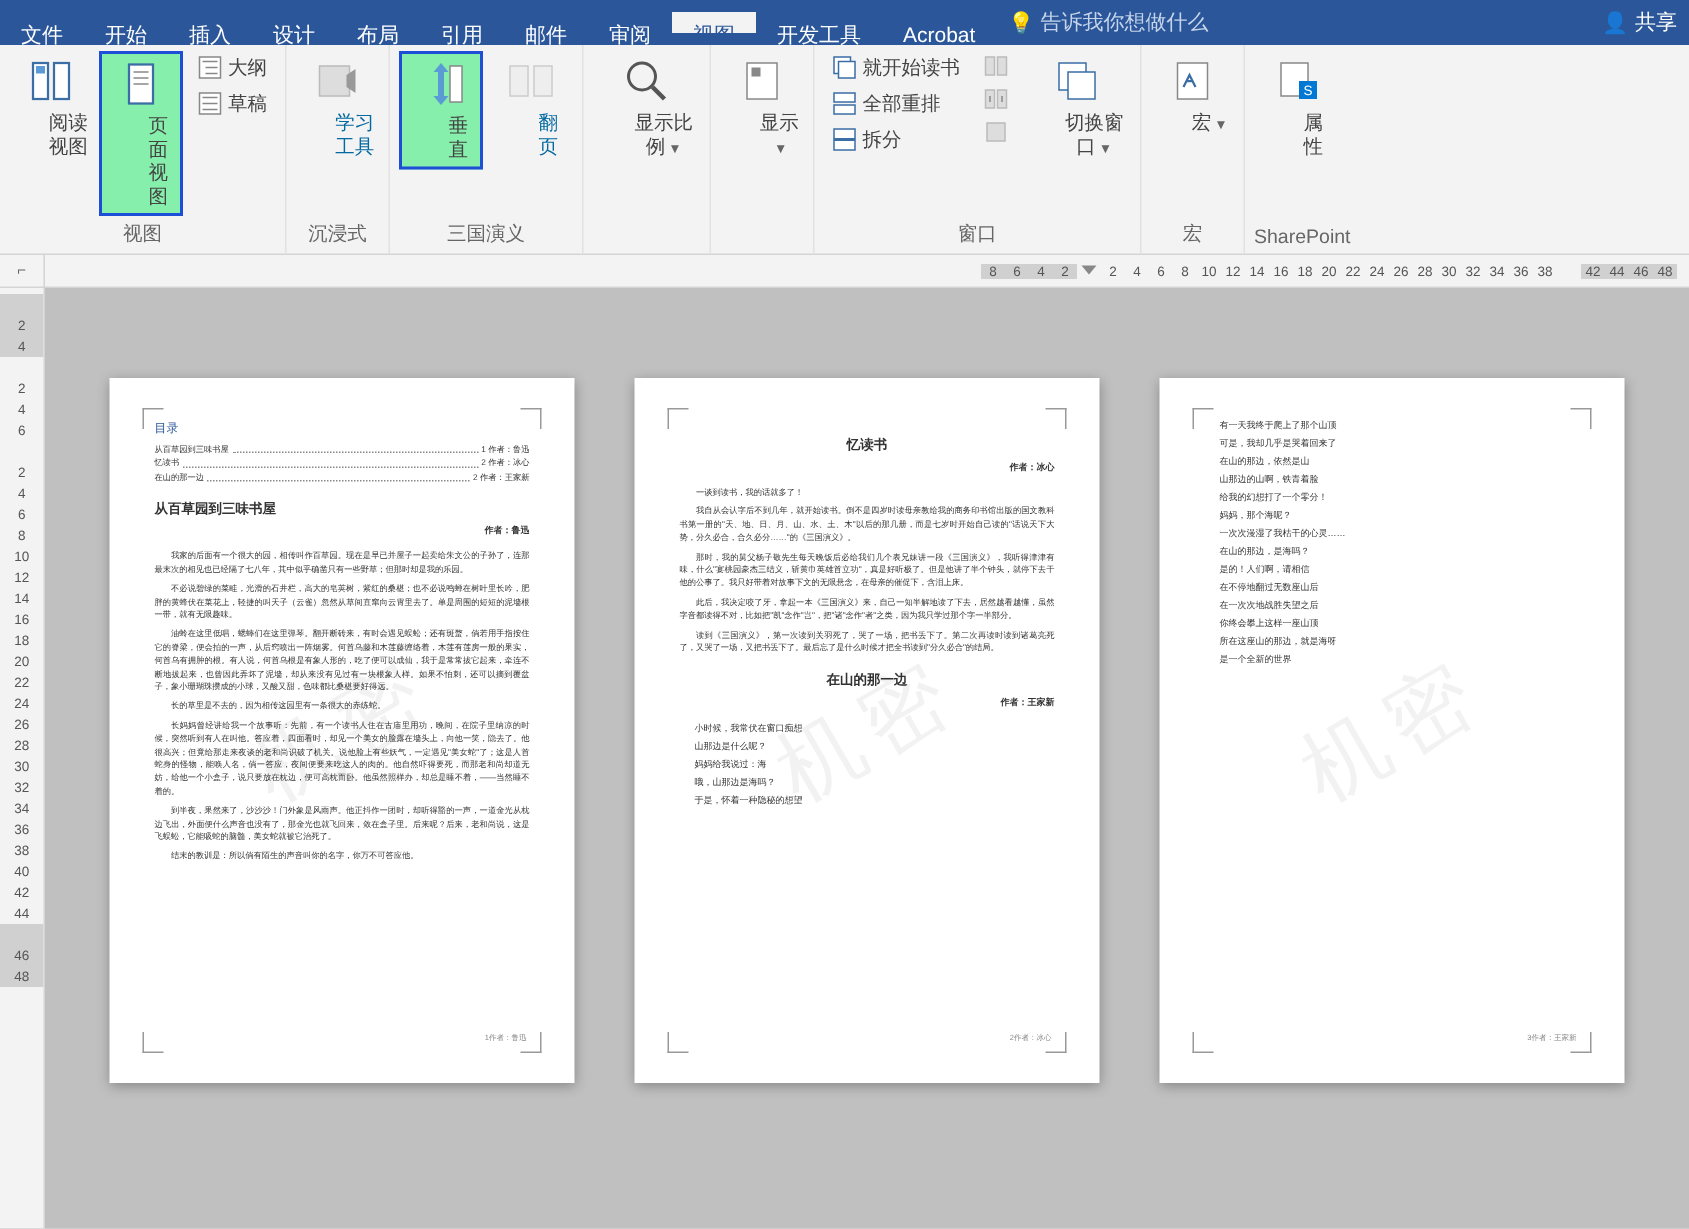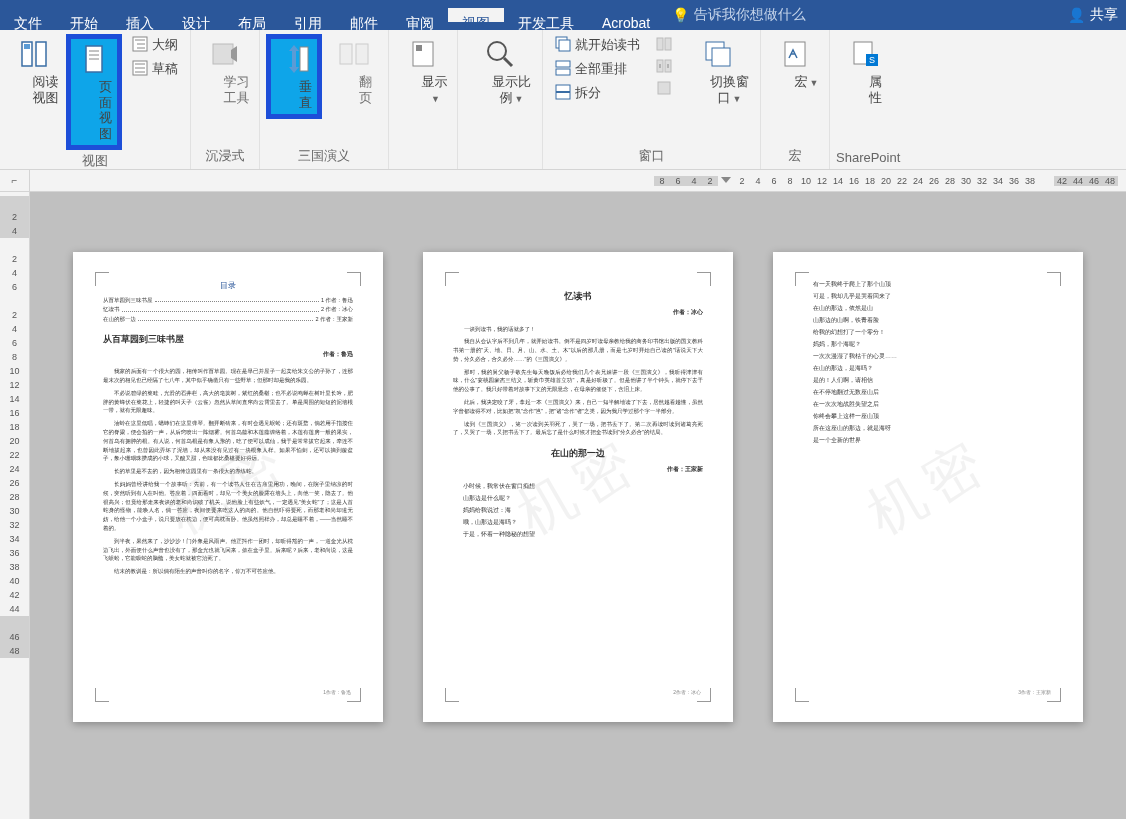--- a/index.html
+++ b/index.html
@@ -12,26 +12,26 @@
 .menubar .tell-me { margin-left: 8px; color: #c5d4ea; display: flex; align-items: center; gap: 4px; }
 .menubar .share { margin-left: auto; margin-right: 8px; color: #fff; display: flex; align-items: center; gap: 4px; }
 .bulb { display: inline-block; }
 
 
 .ribbon { background: #f3f3f3; border-bottom: 1px solid #d4d4d4; height: 140px; display: flex; }
 .group { border-right: 1px solid #e1e1e1; padding: 4px 6px 2px 6px; display: flex; flex-direction: column; }
 .group-body { flex: 1; display: flex; align-items: flex-start; gap: 4px; }
 .group-label { text-align: center; font-size: 13px; color: #666; padding: 2px 0; }
 .btn-lg { display: flex; flex-direction: column; align-items: center; justify-content: flex-start; width: 56px; padding: 4px 2px; cursor: pointer; gap: 4px; }
-.btn-lg.active { background: #0ea5e9; border: 5px solid #1d4ed8; }
+.btn-lg.active { background: #86efac; border: 2px solid #1d4ed8; }
 .btn-lg .ico { width: 32px; height: 32px; }
 .btn-lg .lbl { font-size: 13px; text-align: center; line-height: 1.2; color: #444; margin-left: 23px; }
-.btn-lg.disabled .lbl { color: #737373; }
+.btn-lg.disabled .lbl { color: #0369a1; }
 .btn-sm-col { display: flex; flex-direction: column; gap: 2px; }
-.btn-sm { display: flex; align-items: flex-start; gap: 4px; padding: 2px 6px; font-size: 13px; cursor: pointer; color: #444; }
+.btn-sm { display: flex; align-items: center; gap: 4px; padding: 2px 6px; font-size: 13px; cursor: pointer; color: #444; }
 .btn-sm .ico-s { width: 16px; height: 16px; }
 .dd-arrow { font-size: 9px; color: #666; margin-left: 2px; }
 
 
 .page-icon { stroke: #3a6ea5; stroke-width: 1.5; fill: #fff; }
 
 
 .ruler-strip { background: #f3f3f3; height: 22px; border-bottom: 1px solid #d4d4d4; display: flex; align-items: center; }
 .ruler-corner { width: 30px; height: 22px; display: flex; align-items: center; justify-content: center; font-size: 10px; color: #666; border-right: 1px solid #d4d4d4; }
 .h-ruler-container { flex: 1; position: relative; height: 22px; overflow: hidden; }
@@ -50,21 +50,21 @@
 .canvas { flex: 1; background: #c0c0c0; overflow: auto; padding: 60px 20px; display: flex; gap: 40px; justify-content: center; align-items: flex-start; position: relative; }
 .page { background: #fff; width: 310px; height: 470px; box-shadow: 0 2px 8px rgba(0,0,0,0.3); padding: 28px 30px; position: relative; font-size: 6px; color: #333; line-height: 1.5; }
 .page .watermark { position: absolute; top: 50%; left: 50%; transform: translate(-50%,-50%) rotate(-30deg); font-size: 56px; color: rgba(0,0,0,0.05); pointer-events: none; letter-spacing: 8px; }
 .page .corner { position: absolute; width: 14px; height: 14px; }
 .page .corner.tl { top: 20px; left: 22px; border-left: 1px solid #999; border-top: 1px solid #999; }
 .page .corner.tr { top: 20px; right: 22px; border-right: 1px solid #999; border-top: 1px solid #999; }
 .page .corner.bl { bottom: 20px; left: 22px; border-left: 1px solid #999; border-bottom: 1px solid #999; }
 .page .corner.br { bottom: 20px; right: 22px; border-right: 1px solid #999; border-bottom: 1px solid #999; }
 .page .footer { position: absolute; bottom: 26px; right: 32px; font-size: 5px; color: #888; }
 
-.toc-title { color: #2b579a; font-size: 8px; margin-bottom: 4px; text-align: center; }
+.toc-title { color: #2b579a; font-size: 8px; margin-bottom: 4px; }
 .toc-line { display: flex; font-size: 5.5px; margin-bottom: 1px; }
 .toc-line .dots { flex: 1; border-bottom: 1px dotted #888; margin: 0 2px 2px 2px; }
 .doc-h1 { font-size: 9px; font-weight: bold; margin: 10px 0 4px 0; }
 .doc-h1.center { text-align: center; }
 .doc-author { text-align: right; font-size: 6px; font-weight: bold; margin-bottom: 8px; }
 .doc-p { text-indent: 2em; margin-bottom: 4px; text-align: justify; font-size: 5.5px; line-height: 1.6; }
 .poem-line { font-size: 6px; margin-bottom: 3px; padding-left: 10px; }
 </style>
 </head>
 <body>
@@ -164,39 +164,39 @@
             <rect x="18" y="6" width="12" height="20" fill="#eee" stroke="#ccc"></rect>
           </svg>
         <div class="lbl">翻<br>页</div>
       </div>
     </div>
     <div class="group-label">三国演义</div>
   </div>
 
   <div class="group">
     <div class="group-body">
+      <div class="btn-lg" style="width:72px">
+        <svg class="ico" viewBox="0 0 32 32">
+            <circle cx="13" cy="13" r="9" fill="none" stroke="#555" stroke-width="2"></circle>
+            <line x1="20" y1="20" x2="28" y2="28" stroke="#555" stroke-width="3"></line>
+          </svg>
+        <div class="lbl"><span>显示比例</span><span class="dd-arrow">▼</span></div>
+      </div>
+    </div>
+    <div class="group-label"></div>
+  </div>
+
+  <div class="group">
+    <div class="group-body">
       <div class="btn-lg">
         <svg class="ico" viewBox="0 0 32 32">
             <rect x="6" y="4" width="20" height="24" fill="#fff" stroke="#888"></rect>
             <rect x="9" y="7" width="6" height="6" fill="#888"></rect>
           </svg>
         <div class="lbl"><span>显示</span><span class="dd-arrow">▼</span></div>
-      </div>
-    </div>
-    <div class="group-label"></div>
-  </div>
-
-  <div class="group">
-    <div class="group-body">
-      <div class="btn-lg" style="width:72px">
-        <svg class="ico" viewBox="0 0 32 32">
-            <circle cx="13" cy="13" r="9" fill="none" stroke="#555" stroke-width="2"></circle>
-            <line x1="20" y1="20" x2="28" y2="28" stroke="#555" stroke-width="3"></line>
-          </svg>
-        <div class="lbl"><span>显示比例</span><span class="dd-arrow">▼</span></div>
       </div>
     </div>
     <div class="group-label"></div>
   </div>
 
   <div class="group">
     <div class="group-body">
       <div class="btn-sm-col">
         <div class="btn-sm">
             <svg class="ico-s" viewBox="0 0 16 16">

